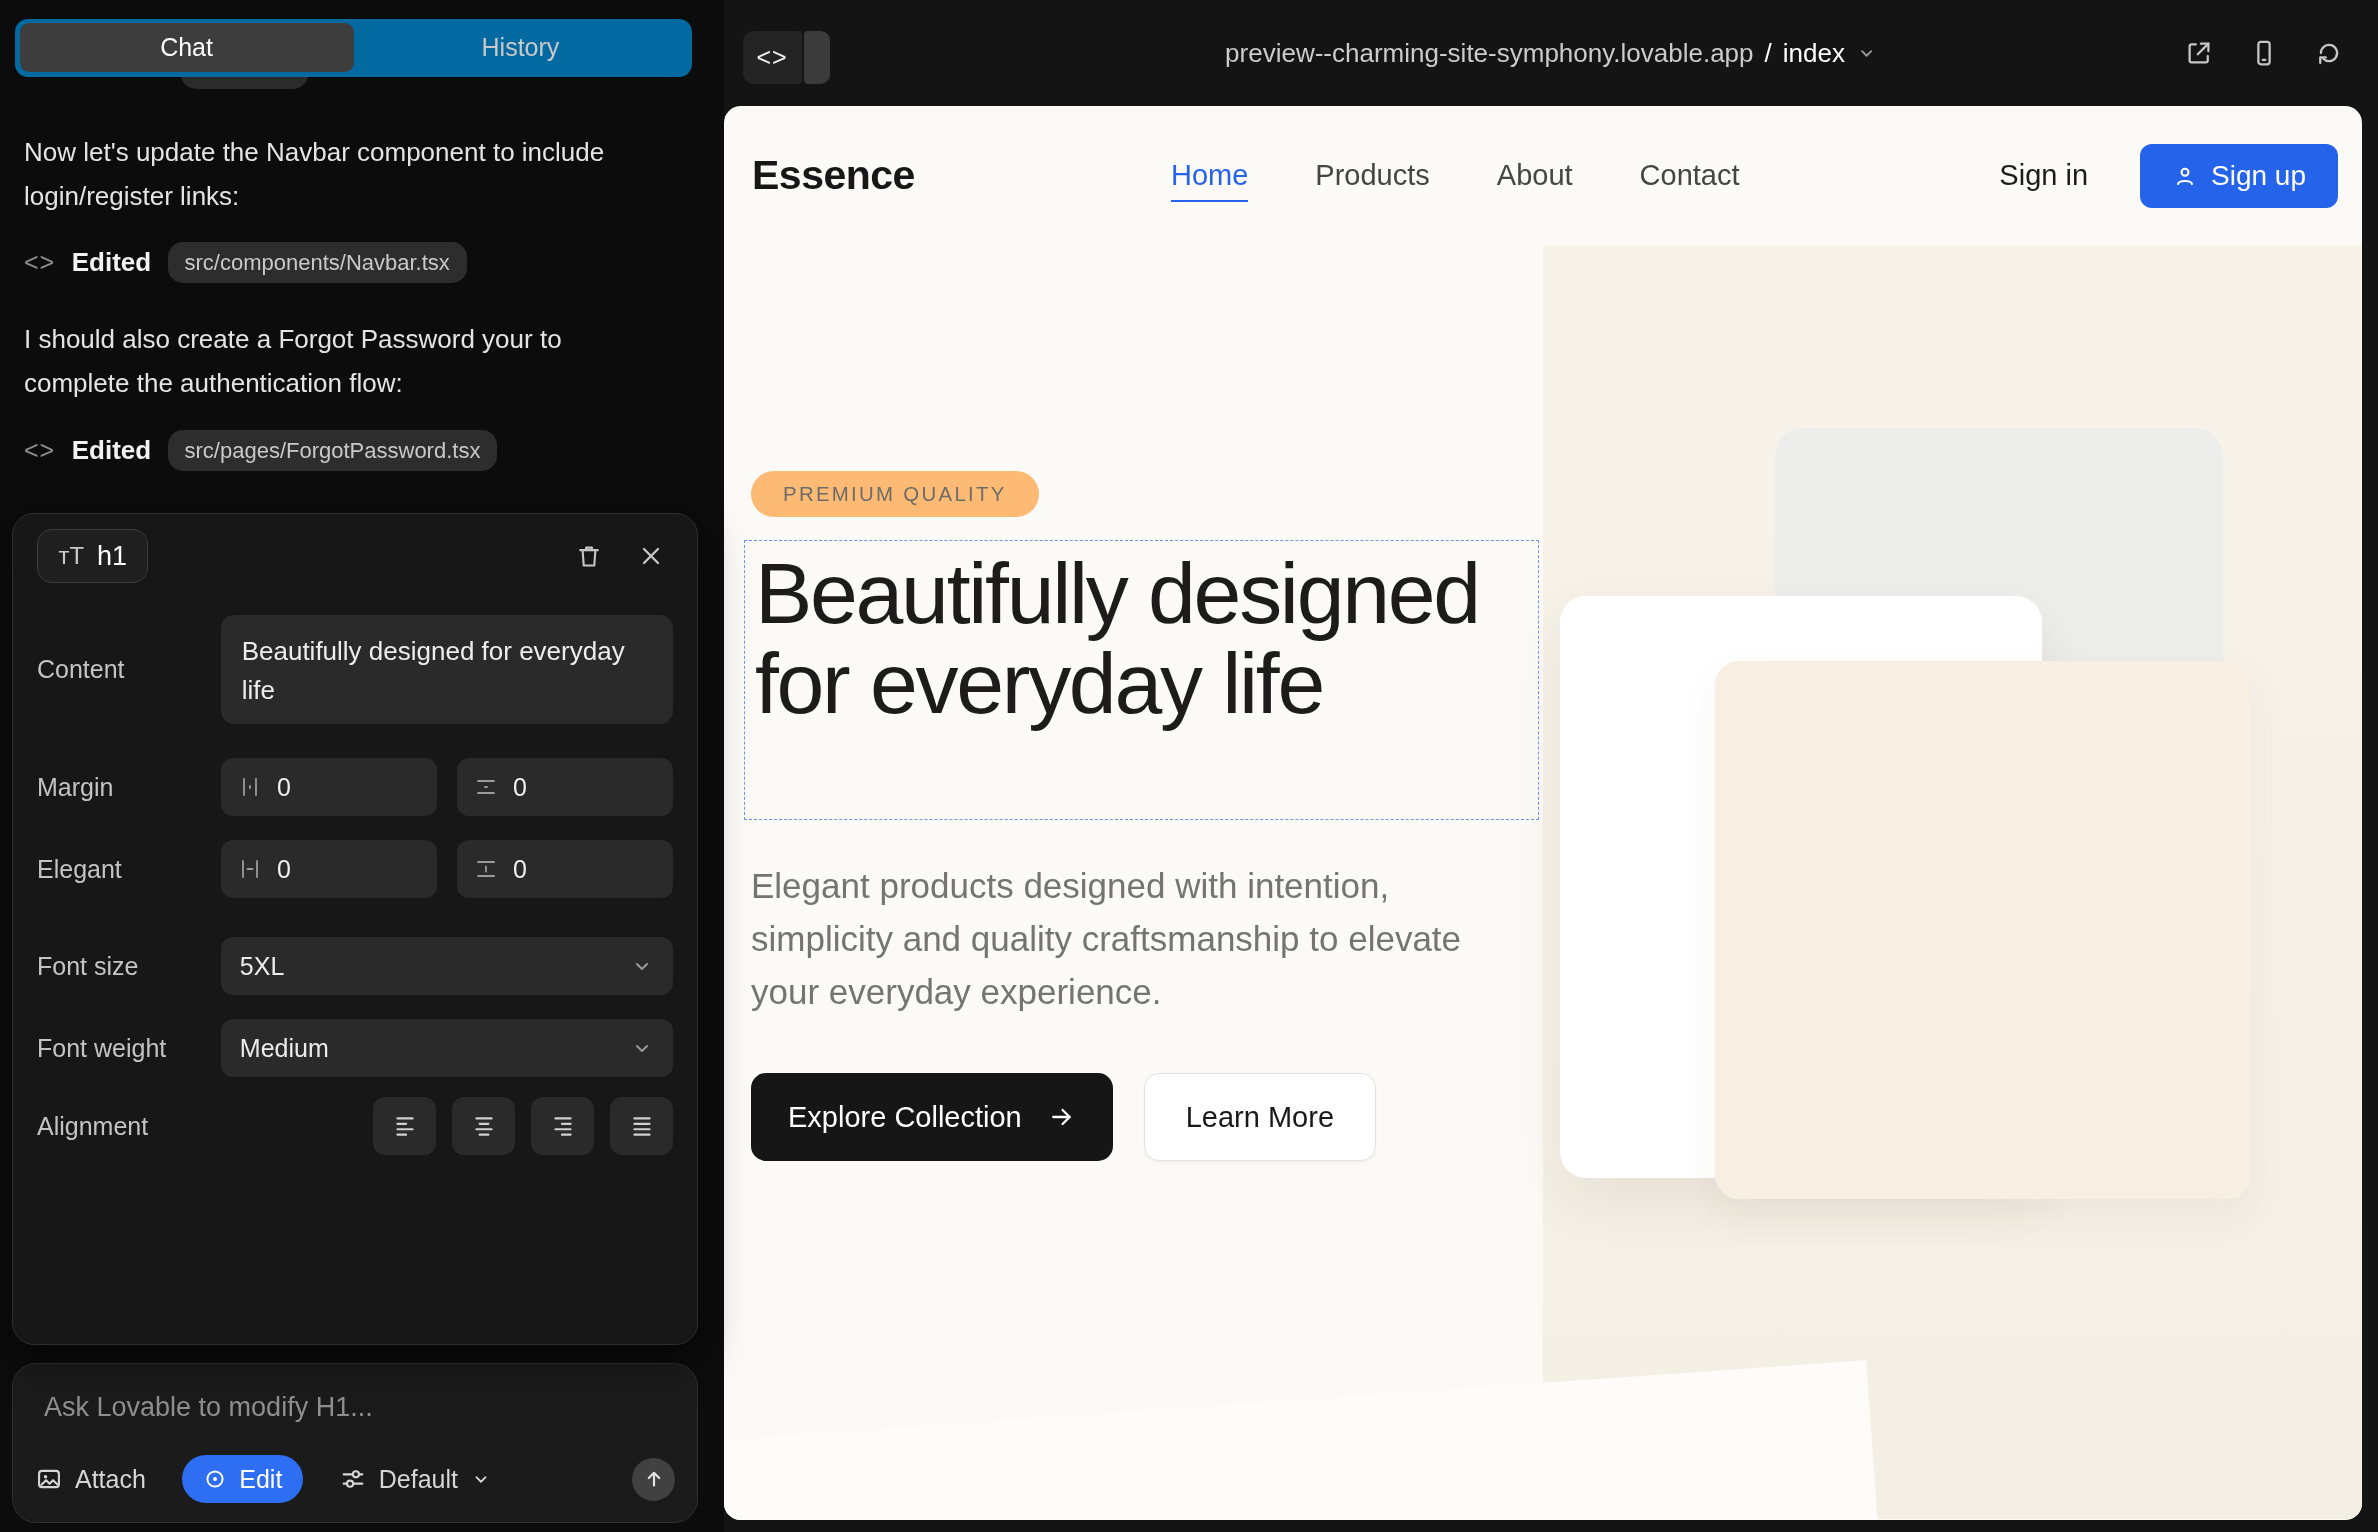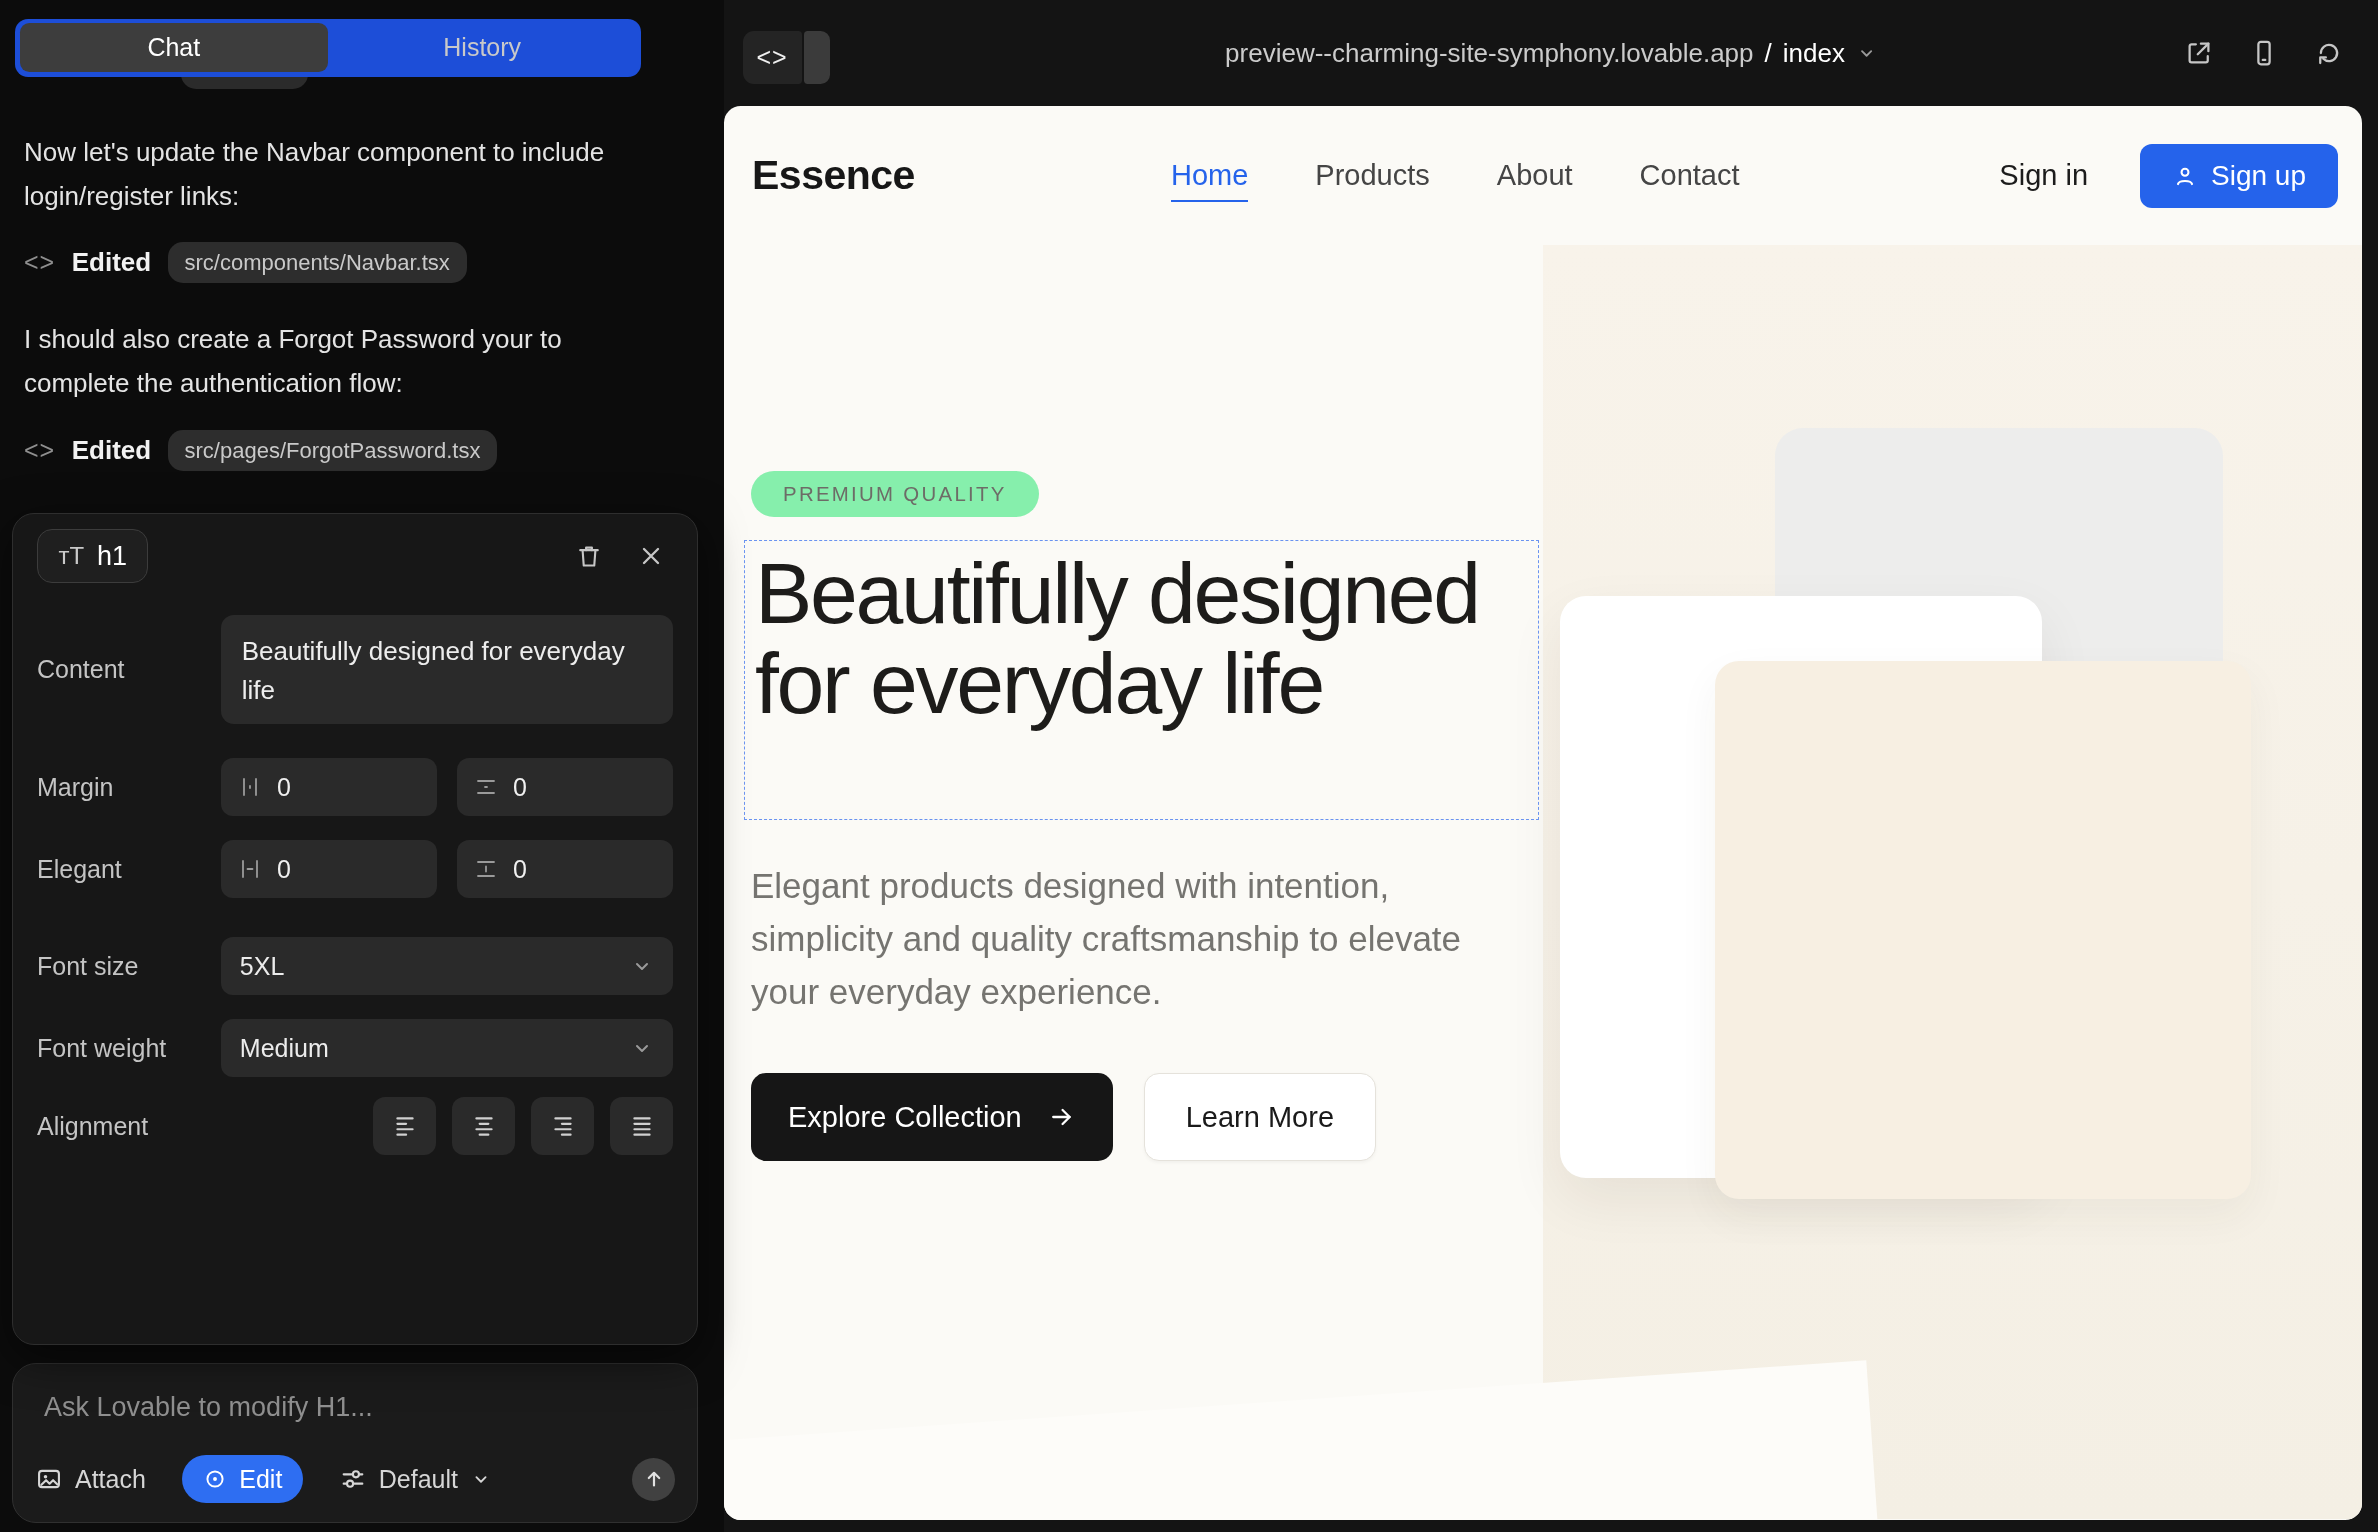--- a/index.html
+++ b/index.html
@@ -3,21 +3,21 @@
 <meta charset="utf-8">
 <style>
   * { box-sizing: border-box; margin: 0; padding: 0; }
   html,body { width:2378px; height:1532px; overflow:hidden; background:#121212;
     font-family:"Liberation Sans", sans-serif; }
   svg { display:block; }
 
   
   .left-panel { position:absolute; left:0; top:0; width:724px; height:1532px; background:#0c0c0c; }
 
-  .tabs { position:absolute; left:15px; top:18.6px; width:626px; height:58px; background:#1d4ed8;
+  .tabs { position:absolute; left:15px; top:18.6px; width:677px; height:58px; background:#0369a1;
     border-radius:13px; display:flex; padding:4.6px; z-index:2; }
   .tab { flex:1; display:flex; align-items:center; justify-content:center; font-size:25px;
     color:#c9c9c9; border-radius:9.3px; cursor:default; }
   .tab.active { background:#3d3d3d; color:#ffffff; }
 
   .scroll-pill { position:absolute; left:181px; top:59px; width:127px; height:30px; background:#2b2b2b;
     border-radius:15px; z-index:1; }
 
   .msg { position:absolute; left:24px; width:612px; font-size:26px; line-height:44px; color:#e4e4e4; }
   .msg-1 { top:130px; }
@@ -135,21 +135,21 @@
   .brand { position:absolute; left:28px; top:0; height:139px; display:flex; align-items:center;
     font-size:41px; font-weight:700; color:#171717; letter-spacing:-0.5px; }
   .nav-links { position:absolute; left:447px; top:0; height:139px; display:flex; align-items:center; gap:67px; }
   .nav-link { font-size:29px; color:#454545; }
   .nav-link.active { color:#2563eb; border-bottom:2.8px solid #2563eb; padding-bottom:7.4px; margin-bottom:-10.2px; }
   .nav-right { position:absolute; right:24px; top:0; height:139px; display:flex; align-items:center; gap:52px; }
   .signin { font-size:29px; color:#1c1c1c; }
   .signup-btn { height:64px; padding:0 32px; background:#2563eb; border-radius:12px; color:#ffffff;
     font-size:28px; display:flex; align-items:center; gap:13px; }
 
-  .quality-badge { position:absolute; left:27px; top:365px; height:46px; padding:16px 32px; background:#86efac;
+  .quality-badge { position:absolute; left:27px; top:365px; height:46px; padding:16px 32px; background:#fdba74;
     border-radius:927px; display:flex; align-items:center; font-size:20.4px; letter-spacing:2.3px;
     color:#6d6c67; font-weight:500; z-index:4; }
 
   .selection-box { position:absolute; left:19.5px; top:434px; width:795px; height:280px;
     border:1.9px dashed #6a93f0; z-index:4; }
   .headline { position:absolute; left:31px; top:442px; width:779px; font-size:86px; line-height:90px;
     font-weight:500; color:#1d1c1a; letter-spacing:-2.3px; z-index:4; }
 
   .subtext { position:absolute; left:27px; top:753px; width:742px; font-size:35px; line-height:53px;
     color:#757470; z-index:4; }

